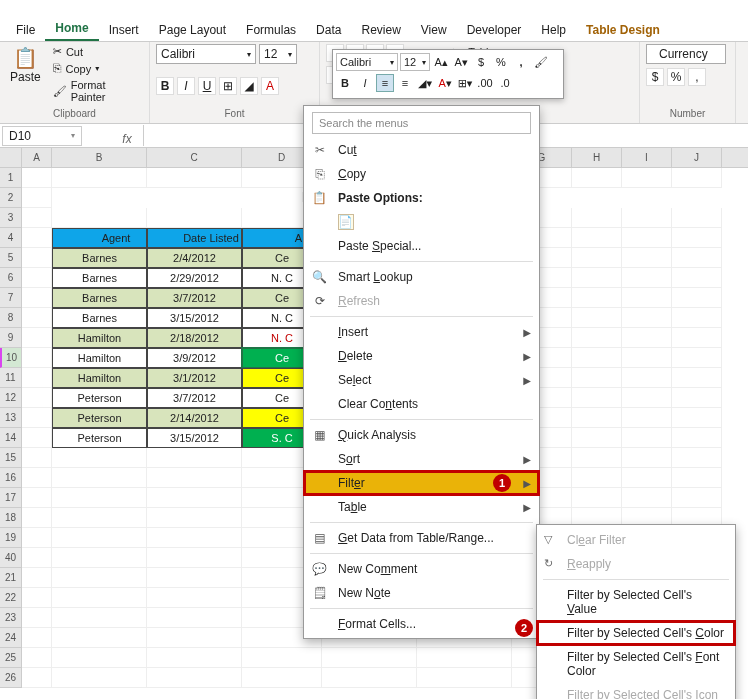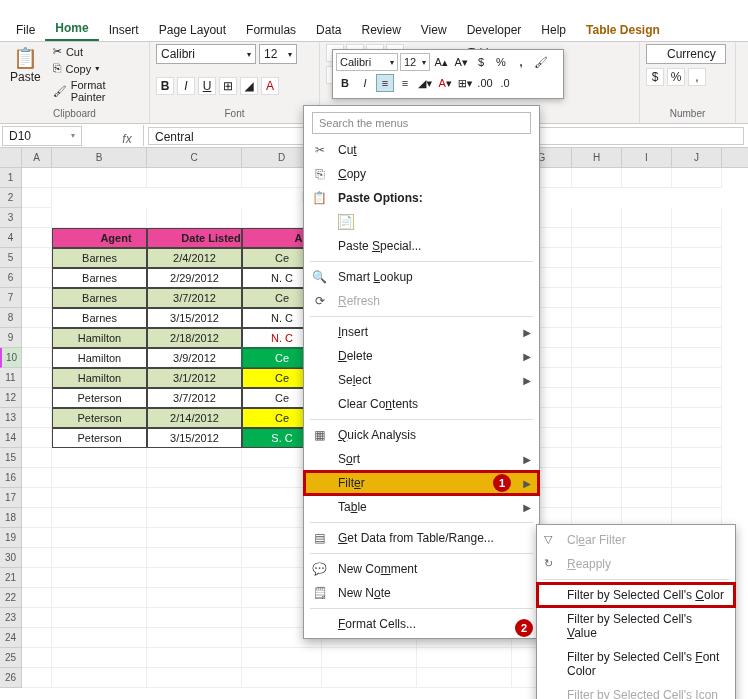--- a/index.html
+++ b/index.html
@@ -15,42 +15,42 @@
   .paste-btn { display: flex; flex-direction: column; align-items: center; padding: 2px 4px; cursor: pointer; }
   .clip-col { display: flex; flex-direction: column; gap: 2px; font-size: 11px; }
   .clip-item { display: flex; align-items: center; gap: 4px; padding: 1px 4px; cursor: pointer; }
   .font-row1, .font-row2 { display: flex; gap: 3px; align-items: center; margin-bottom: 4px; }
   .font-name { width: 100px; border: 1px solid #aaa; background: #fff; padding: 2px 4px; height: 20px; display: flex; align-items: center; justify-content: space-between; }
   .font-size { width: 38px; border: 1px solid #aaa; background: #fff; padding: 2px 4px; height: 20px; display: flex; align-items: center; justify-content: space-between; }
   .mini-btn { width: 18px; height: 18px; display: flex; align-items: center; justify-content: center; background: #fff; border: 1px solid #ddd; cursor: pointer; }
   .align-cluster { display: flex; flex-wrap: wrap; gap: 2px; width: 110px; }
   .abtn { width: 18px; height: 18px; border: 1px solid #ddd; background: #fff; display: flex; align-items: center; justify-content: center; cursor: pointer; font-size: 10px; }
   .wrap-merge { display: flex; flex-direction: column; gap: 2px; font-size: 11px; margin-left: 6px; }
-  .num-fmt { width: 80px; border: 1px solid #aaa; background: #fff; padding: 2px 20px; height: 20px; display: flex; align-items: center; justify-content: space-between; }
+  .num-fmt { width: 80px; border: 1px solid #aaa; background: #fff; padding: 2px 12px; height: 20px; display: flex; align-items: center; justify-content: space-between; }
   .num-row { display: flex; gap: 3px; margin-top: 4px; }
 
   .namebox-row { display: flex; align-items: center; border-bottom: 1px solid #ccc; height: 24px; background: #fff; }
   .namebox { width: 80px; border: 1px solid #ccc; padding: 2px 6px; margin: 2px; display: flex; justify-content: space-between; align-items: center; }
   .fx-label { width: 20px; text-align: center; font-style: italic; color: #666; margin-top: 7px; }
   .formula-bar { flex: 1; border: 1px solid #ccc; padding: 2px 6px; margin: 2px 4px; height: 18px; }
 
   .sheet-area { display: flex; }
   .row-hdrs { width: 22px; background: #e6e6e6; border-right: 1px solid #ccc; }
   .row-hdr { height: 20px; border-bottom: 1px solid #ccc; text-align: center; font-size: 10px; line-height: 20px; color: #555; }
   .row-hdr.sel { background: #d3e8d3; border-left: 2px solid #d946ef; }
   .col-hdrs { display: flex; background: #e6e6e6; border-bottom: 1px solid #ccc; height: 20px; }
   .col-hdr { border-right: 1px solid #ccc; text-align: center; font-size: 10px; line-height: 20px; color: #555; }
   .grid-body { position: relative; }
   .g-row { display: flex; height: 20px; }
   .g-cell { border-right: 1px solid #eee; border-bottom: 1px solid #eee; text-align: center; font-size: 11px; line-height: 19px; overflow: hidden; }
   .cw-A { width: 30px; } .cw-B { width: 95px; } .cw-C { width: 95px; }
   .cw-D { width: 80px; } .cw-E { width: 95px; } .cw-F { width: 95px; }
   .cw-G { width: 60px; } .cw-H { width: 50px; } .cw-I { width: 50px; } .cw-J { width: 50px; }
   .title-cell { font-weight: 700; font-size: 14px; text-align: left; padding-left: 125px; }
-  .thead { background: #ec4899; font-weight: 700; border: 1px solid #444 !important; padding-left: 33px; }
+  .thead { background: #0ea5e9; font-weight: 400; border: 1px solid #444 !important; padding-left: 33px; }
   .tcell { border: 1px solid #444 !important; }
   .fill-green { background: #d8e4bc; }
   .fill-bright { background: #00b050; color: #fff; }
   .fill-yellow { background: #ffff00; }
   .red-text { color: #c00000; }
   .sel-cell { outline: 2px solid #217346; outline-offset: -1px; background: #00b050; color: #fff; }
 
   
   .mini-toolbar { position: absolute; left: 332px; top: 49px; width: 232px; background: #fff; border: 1px solid #999; padding: 3px; box-shadow: 0 2px 6px rgba(0,0,0,.25); z-index: 10; }
   .mt-row { display: flex; gap: 2px; align-items: center; margin-bottom: 3px; }
@@ -193,21 +193,20 @@
 </div>
 
 <div class="namebox-row">
   <div class="namebox">
       <span>D10</span>
       <span style="font-size:8px;color:#888">▾</span>
     </div>
   <div style="width:60px;border-right:1px solid #ccc;display:flex;justify-content:flex-end;align-items:center;padding-right:6px;">
     <span class="fx-label">fx</span>
   </div>
-  <div class="formula-bar">Central</div>
 </div>
 
 <div class="sheet-area">
   <div class="row-hdrs" id="rowhdrs">
     <div class="row-hdr" style="height:20px;border-bottom:1px solid #ccc;"></div>
   <div class="row-hdr">1</div>
       <div class="row-hdr">2</div>
       <div class="row-hdr">3</div>
       <div class="row-hdr">4</div>
       <div class="row-hdr">5</div>
@@ -218,21 +217,21 @@
       <div class="row-hdr sel">10</div>
       <div class="row-hdr">11</div>
       <div class="row-hdr">12</div>
       <div class="row-hdr">13</div>
       <div class="row-hdr">14</div>
       <div class="row-hdr">15</div>
       <div class="row-hdr">16</div>
       <div class="row-hdr">17</div>
       <div class="row-hdr">18</div>
       <div class="row-hdr">19</div>
-      <div class="row-hdr">30</div>
+      <div class="row-hdr">40</div>
       <div class="row-hdr">21</div>
       <div class="row-hdr">22</div>
       <div class="row-hdr">23</div>
       <div class="row-hdr">24</div>
       <div class="row-hdr">25</div>
       <div class="row-hdr">26</div>
     </div>
   <div style="flex:1;">
     <div class="col-hdrs" id="colhdrs">
         <div class="col-hdr cw-A">A</div>
@@ -680,18 +679,18 @@
   <div class="ctx-item">
       <span class="ico"></span>
       <span><span class="u">F</span>ormat Cells...</span>
     </div>
 </div>
 
 <div class="sub-menu">
   <div class="sub-item disabled"><span class="sub-ico">▽</span>Cl<span class="u">e</span>ar Filter</div>
   <div class="sub-item disabled"><span class="sub-ico">↻</span><span class="u">R</span>eapply</div>
   <div class="ctx-sep"></div>
+  <div class="sub-item">Filter by Selected Cell's <span class="u">V</span>alue</div>
   <div class="sub-item hi">Filter by Selected Cell's <span class="u">C</span>olor</div>
-  <div class="sub-item">Filter by Selected Cell's <span class="u">V</span>alue</div>
   <div class="sub-item">Filter by Selected Cell's <span class="u">F</span>ont Color</div>
   <div class="sub-item disabled">Filter by Selected Cell's <span class="u">I</span>con</div>
   <div class="badge2" style="left:-22px;top:94px;">2</div>
 </div>
 
 </body></html>

